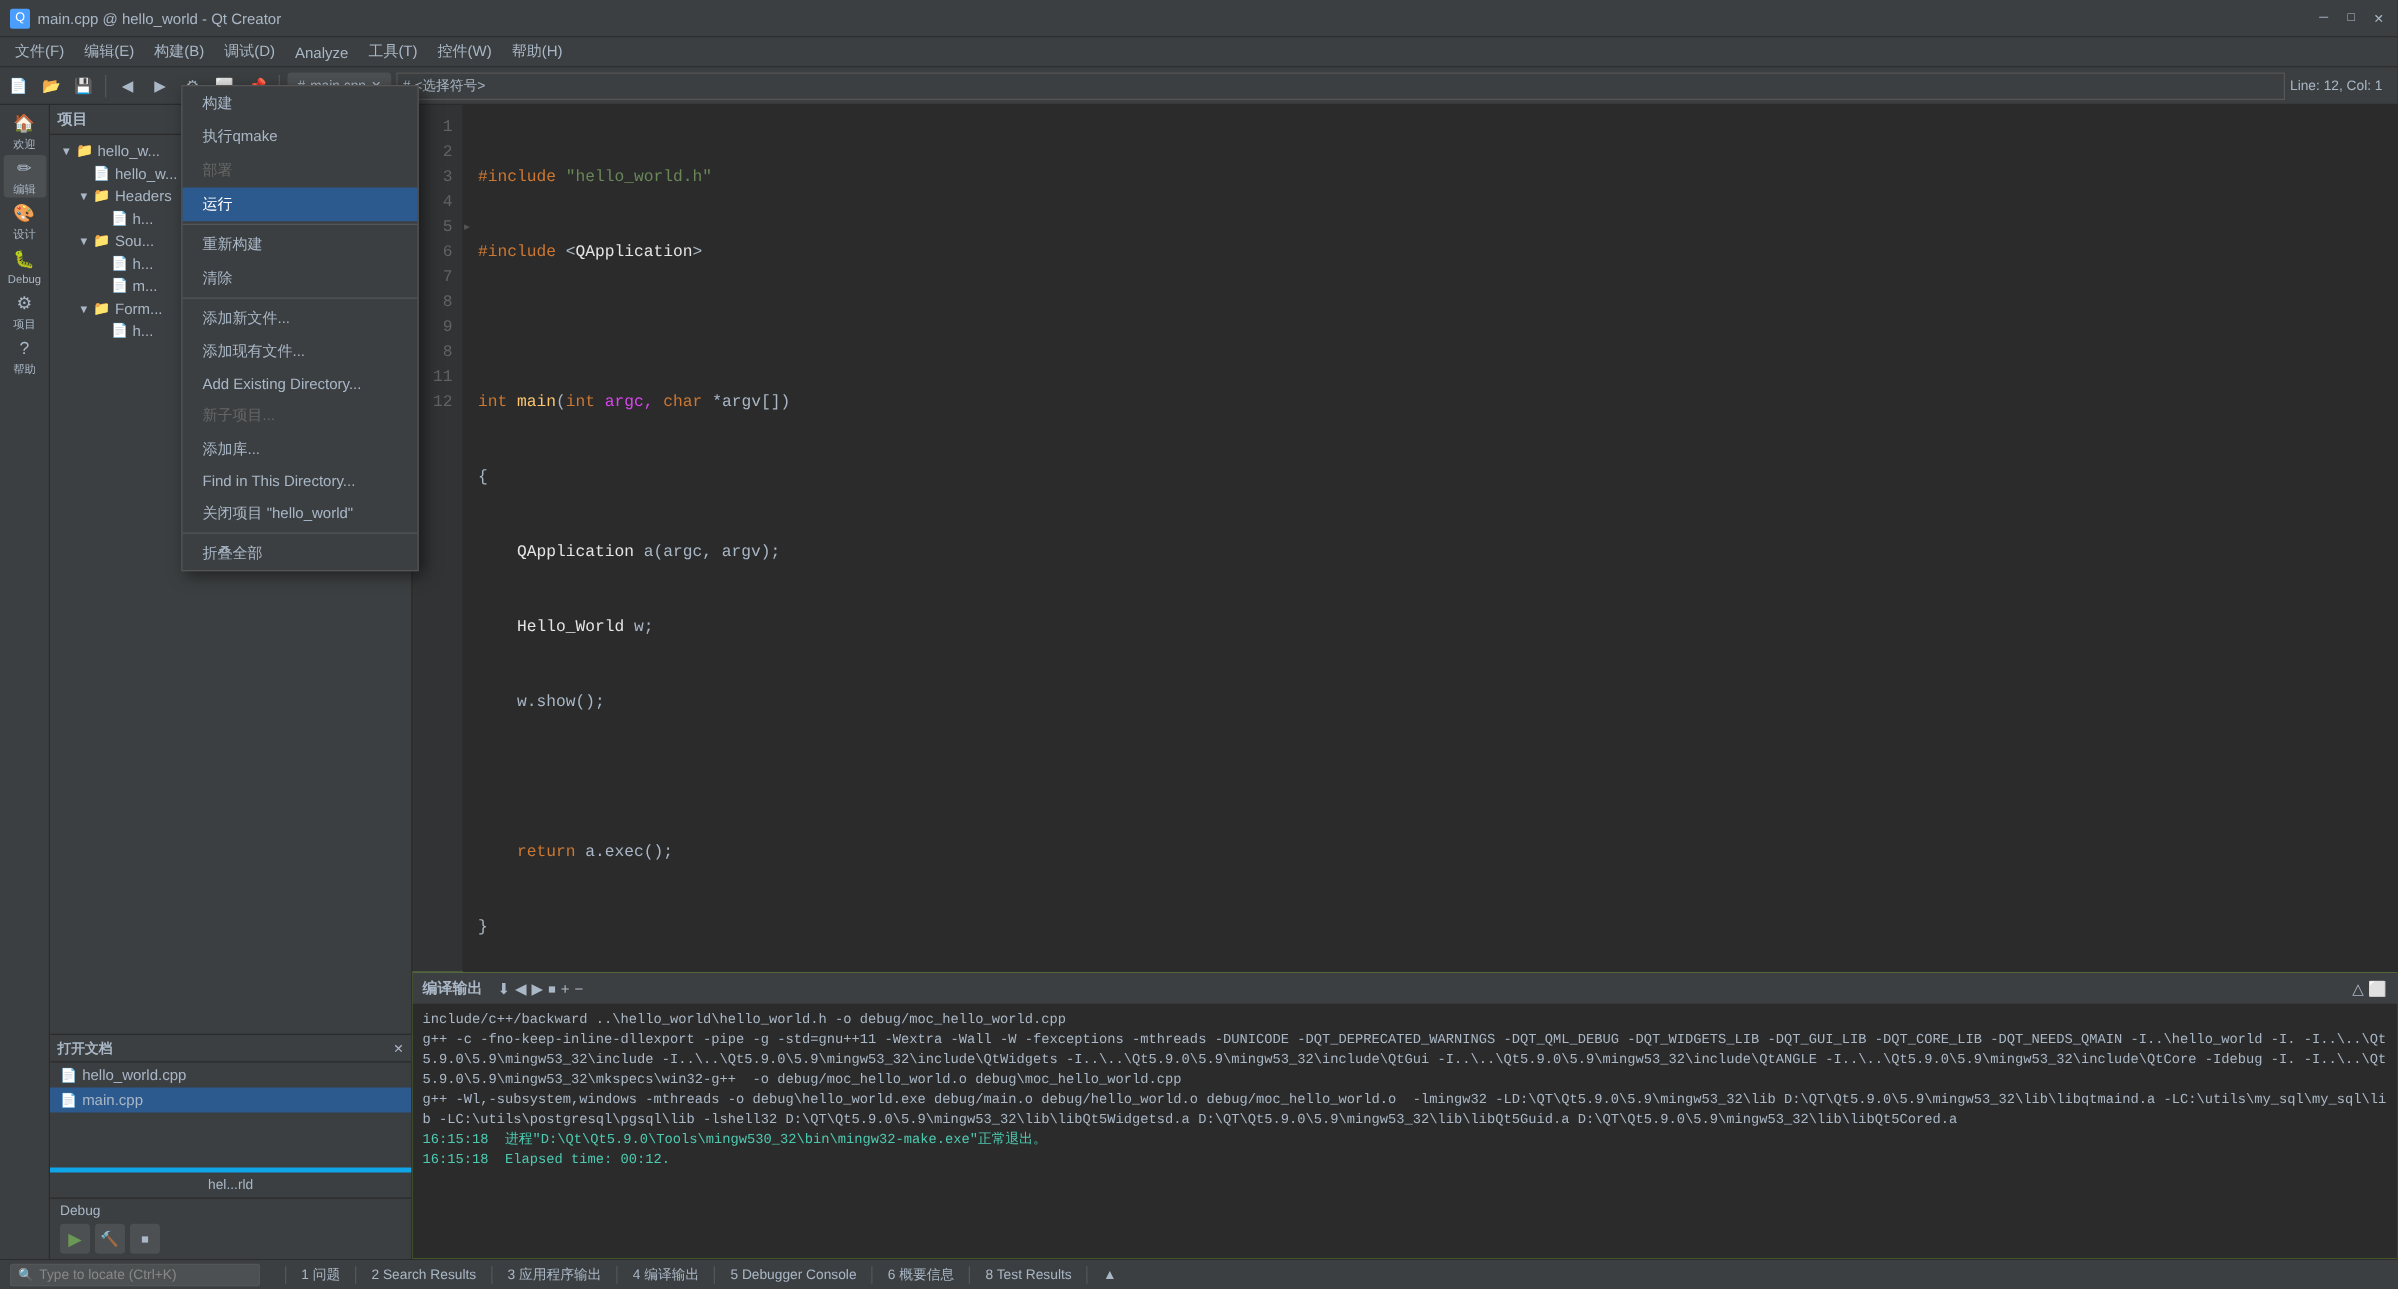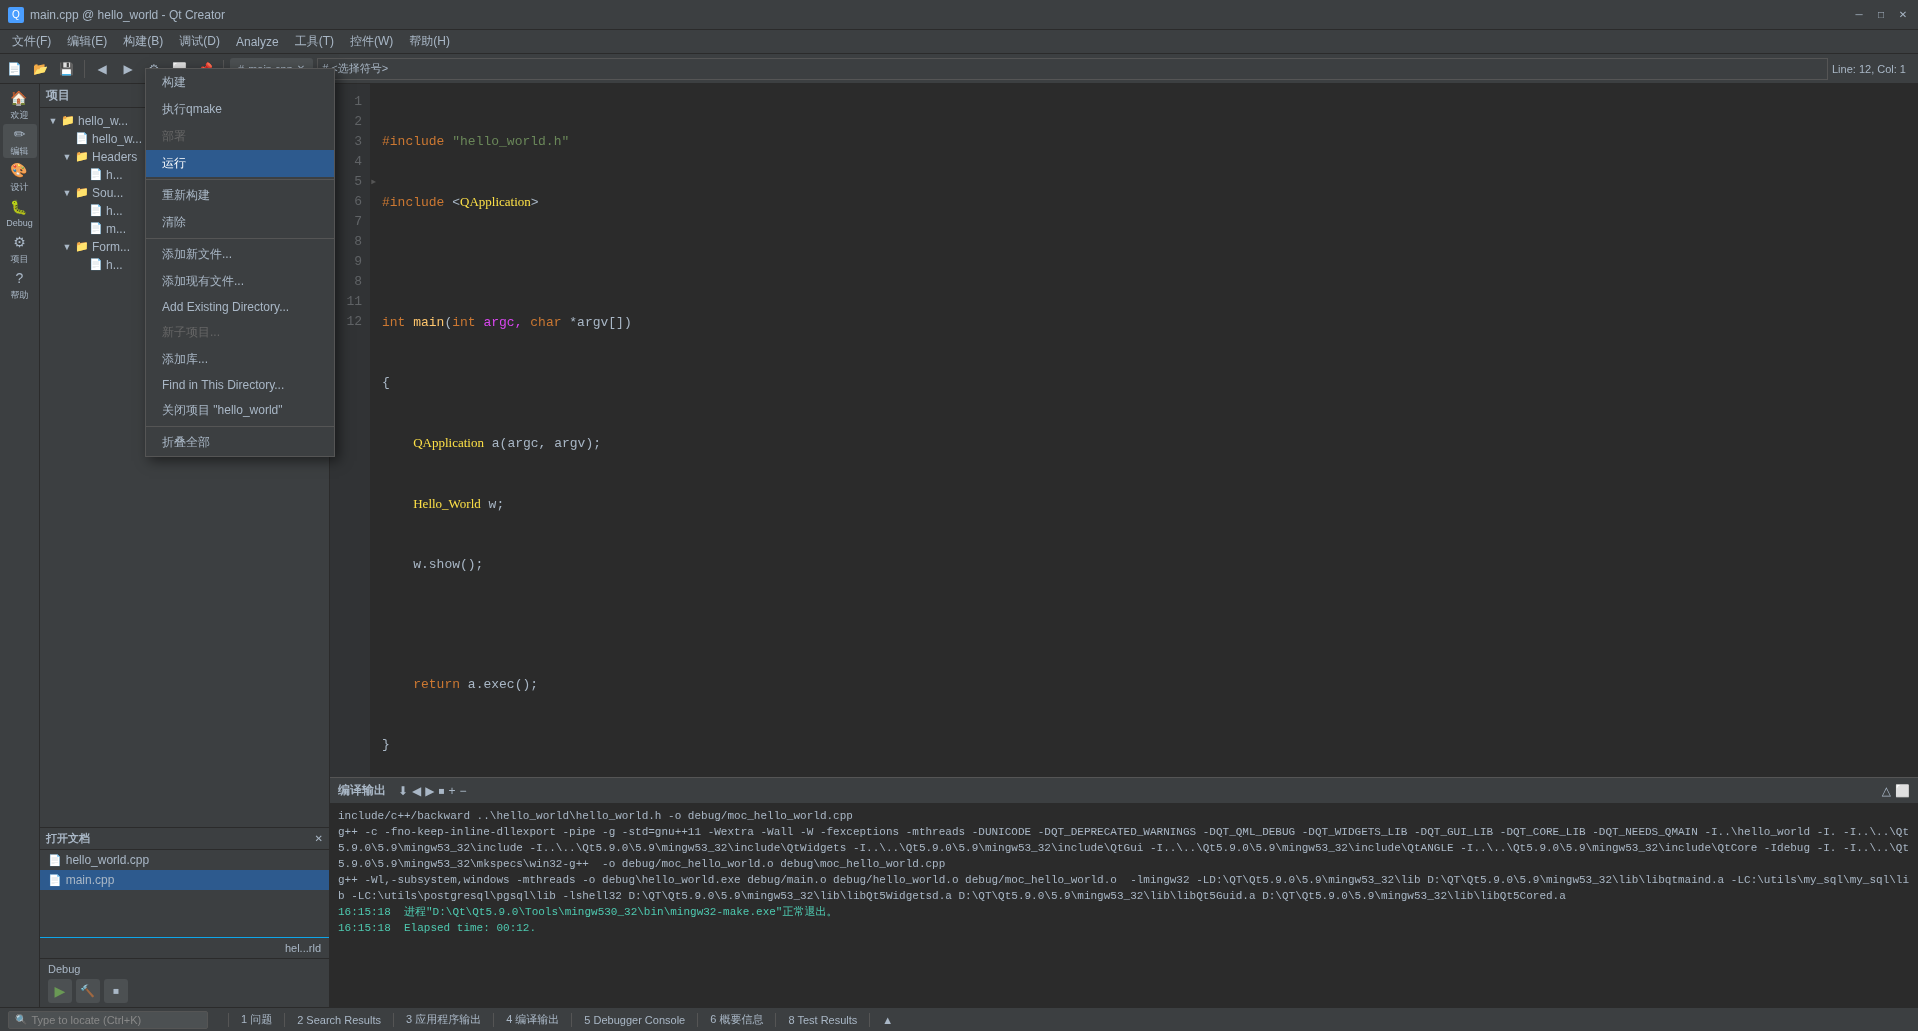--- a/index.html
+++ b/index.html
@@ -54,21 +54,21 @@
     .ctx-item { padding: 5px 16px; color: #a9b7c6; cursor: pointer; font-size: 12px; }
     .ctx-item.highlighted { background: #2d5a8e; color: #fff; }
     .ctx-item.disabled { color: #666; cursor: default; }
     .ctx-sep { height: 1px; background: #555; margin: 2px 0; }
     #code-editor { flex: 1; background: #2b2b2b; font-family: 'Consolas', 'Courier New', monospace; font-size: 13px; line-height: 20px; display: flex; overflow: hidden; }
     #line-numbers { width: 40px; background: #313335; color: #606366; padding: 8px 0; text-align: right; padding-right: 8px; font-size: 13px; line-height: 20px; user-select: none; flex-shrink: 0; }
     #code-content { flex: 1; padding: 8px 12px; overflow: auto; color: #a9b7c6; white-space: pre; }
 
     
     .kw { color: #cc7832; }
-    .cls { color: #fde047; font-family: Liberation Serif, serif; }
+    .cls { color: #e5e5e5; }
     .fn { color: #ffc66d; }
     .str { color: #6a8759; }
 
     
     #output-area { height: 230px; background: #2b2b2b; border-top: 1px solid #555; display: flex; flex-direction: column; }
     #output-content { flex: 1; background: #2b2b2b; font-family: 'Consolas', 'Courier New', monospace; font-size: 11px; padding: 4px 8px; overflow-y: auto; color: #a9b7c6; line-height: 16px; }
     .out-line { white-space: pre-wrap; word-break: break-all; }
     .out-line.timestamp { color: #4ec9b0; }
 
     
@@ -232,21 +232,21 @@
         <div class="open-file-item">
           <span style="color:#4a9eff;font-size:11px;">📄</span>
           <span>hello_world.cpp</span>
         </div>
         <div class="open-file-item active">
           <span style="color:#4a9eff;font-size:11px;">📄</span>
           <span>main.cpp</span>
         </div>
       </div>
 
-      <div style="border-top:1px solid #0ea5e9; padding:4px; display:flex; gap:4px; align-items:center; justify-content:flex-end;">
+      <div style="border-top:4px solid #0ea5e9; padding:4px; display:flex; gap:4px; align-items:center; justify-content:center;">
         <div style="font-size:11px;color:#a9b7c6;padding:0 4px;">hel...rld</div>
       </div>
       <div style="border-top:1px solid #2b2b2b; padding:4px 8px; display:flex; flex-direction:column; gap:4px;">
         <div style="font-size:11px;color:#a9b7c6;">Debug</div>
         <div style="display:flex; gap:4px;">
           <div style="width:24px;height:24px;background:#4c5052;border-radius:3px;display:flex;align-items:center;justify-content:center;cursor:pointer;font-size:14px;color:#6a9955;">▶</div>
           <div style="width:24px;height:24px;background:#4c5052;border-radius:3px;display:flex;align-items:center;justify-content:center;cursor:pointer;font-size:12px;color:#a9b7c6;">🔨</div>
           <div style="width:24px;height:24px;background:#4c5052;border-radius:3px;display:flex;align-items:center;justify-content:center;cursor:pointer;font-size:12px;color:#a9b7c6;">⏹</div>
         </div>
       </div>

